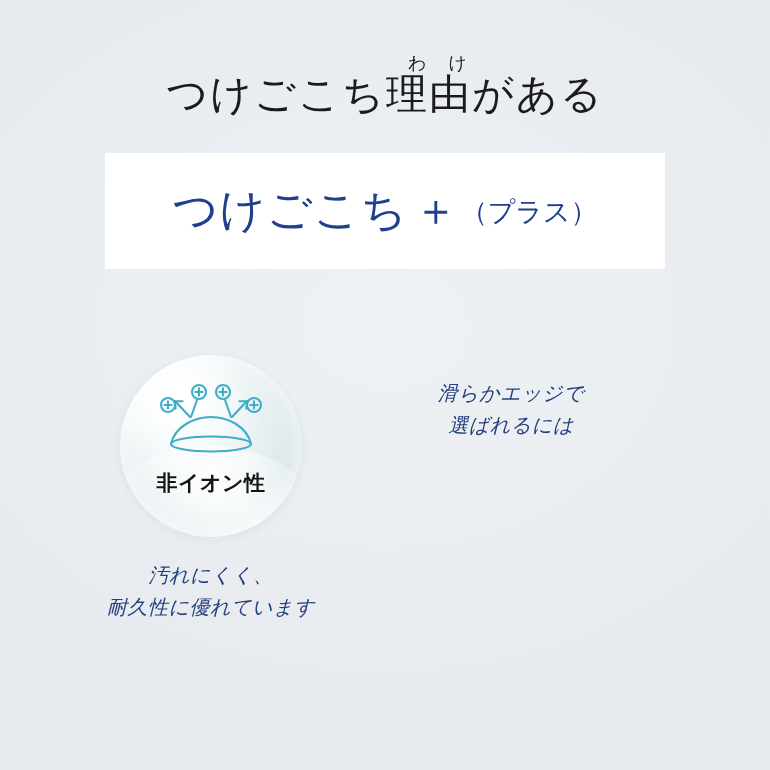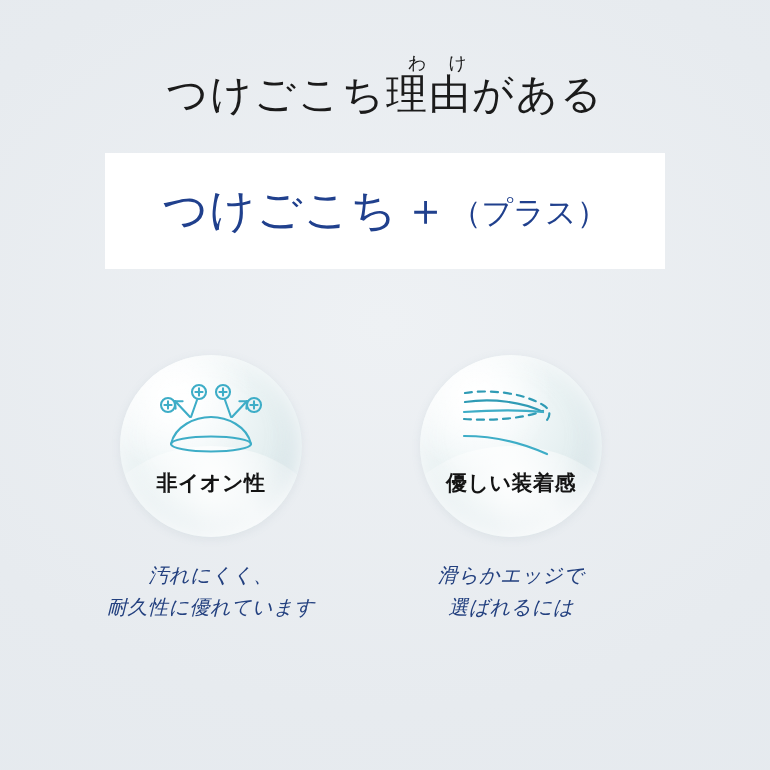--- a/index.html
+++ b/index.html
@@ -84,21 +84,21 @@
   .banner-main { display: inline-block; }
   .banner-plus {
     display: inline-block;
     font-size: 44px;
     font-weight: 300;
     margin: 0 2px 0 6px;
     transform: translateY(1px);
   }
   .banner-sub {
     display: inline-block;
-    font-size: 31px;
+    font-size: 27px;
     letter-spacing: 0px;
     transform: translateY(2px);
   }
 
   
   .features {
     position: absolute;
     left: 0;
     top: 355px;
     width: 722px;
@@ -233,37 +233,20 @@
         </svg>
         <div class="bubble-label">非イオン性</div>
       </div>
       <div class="caption">
         <span class="caption-line">汚れにくく、</span>
         <span class="caption-line">耐久性に優れています</span>
       </div>
     </div>
 
     <div class="feature">
-      <div class="bubble">
-        <svg class="bubble-icon" viewBox="0 0 120 78" aria-hidden="true">
-          <g fill="none" stroke-width="2.2" stroke-linecap="round">
-
-            <path d="M14 12 C40 8, 72 12, 92 24 C99 28, 100 34, 96 39" stroke="#2f9bb5" stroke-dasharray="7 6"></path>
-
-            <path d="M13 38 C40 40, 70 38, 92 30" stroke="#2f9bb5" stroke-dasharray="7 6"></path>
-
-            <path d="M14 21 C42 17, 72 21, 92 31" stroke="#2f9bb5"></path>
-
-            <path d="M13 31 C42 29, 72 29, 92 31" stroke="#3eadc7"></path>
-
-            <path d="M13 55 C42 55, 72 62, 96 73" stroke="#3eadc7"></path>
-          </g>
-        </svg>
-        <div class="bubble-label">優しい装着感</div>
-      </div>
       <div class="caption">
         <span class="caption-line">滑らかエッジで</span>
         <span class="caption-line">選ばれるには</span>
       </div>
     </div>
 
   </div>
 </div>
 
 </body></html>

